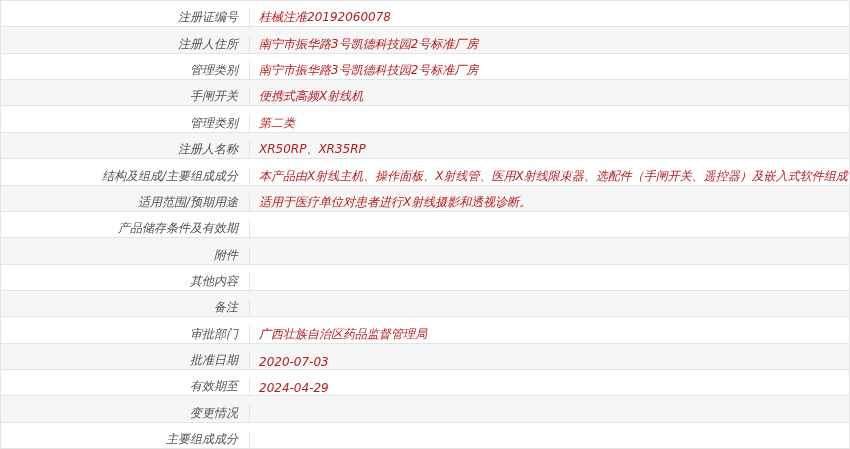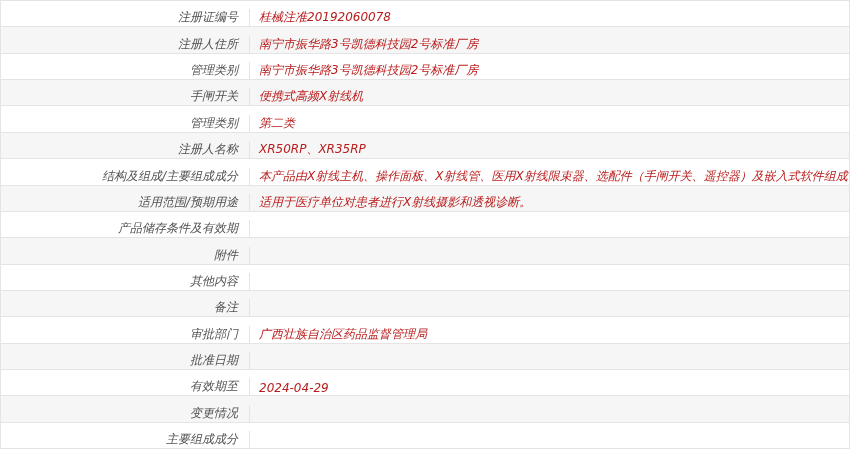--- a/index.html
+++ b/index.html
@@ -124,20 +124,21 @@
     <div class="value-cell"></div>
   </div>
 
   <div class="row">
     <div class="label-cell">审批部门</div>
     <div class="value-cell">广西壮族自治区药品监督管理局</div>
   </div>
 
   <div class="row">
     <div class="label-cell">批准日期</div>
+    <div class="value-cell">2020-07-03</div>
   </div>
 
   <div class="row">
     <div class="label-cell">有效期至</div>
     <div class="value-cell">2024-04-29</div>
   </div>
 
   <div class="row">
     <div class="label-cell">变更情况</div>
     <div class="value-cell"></div>

